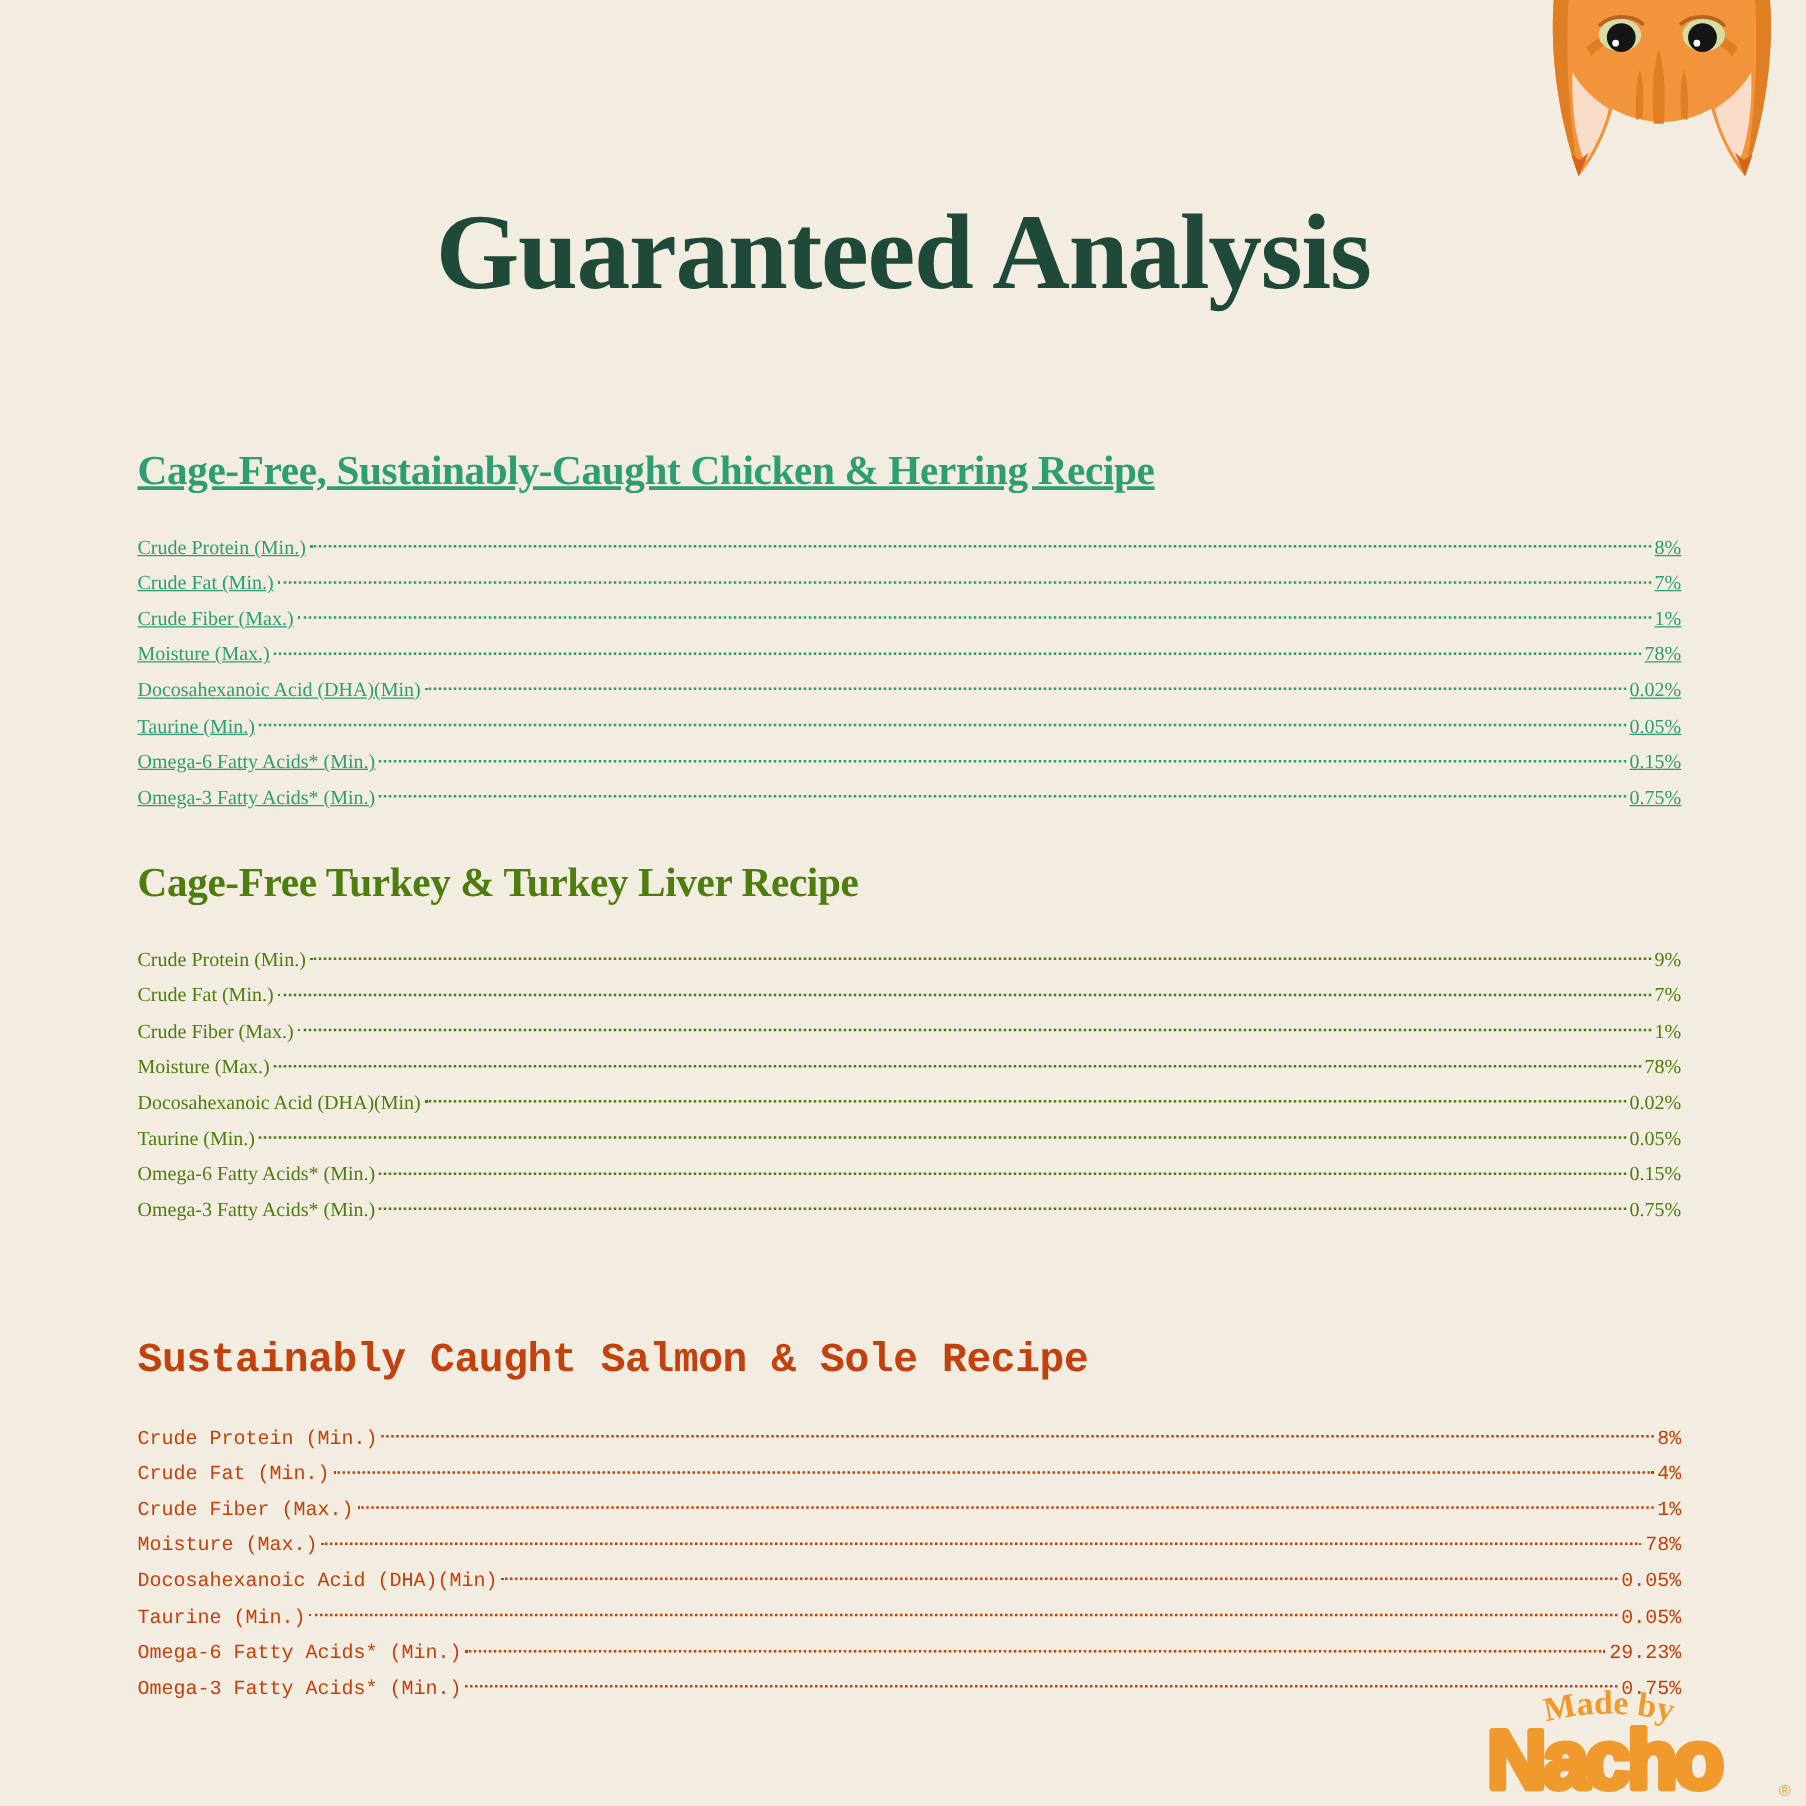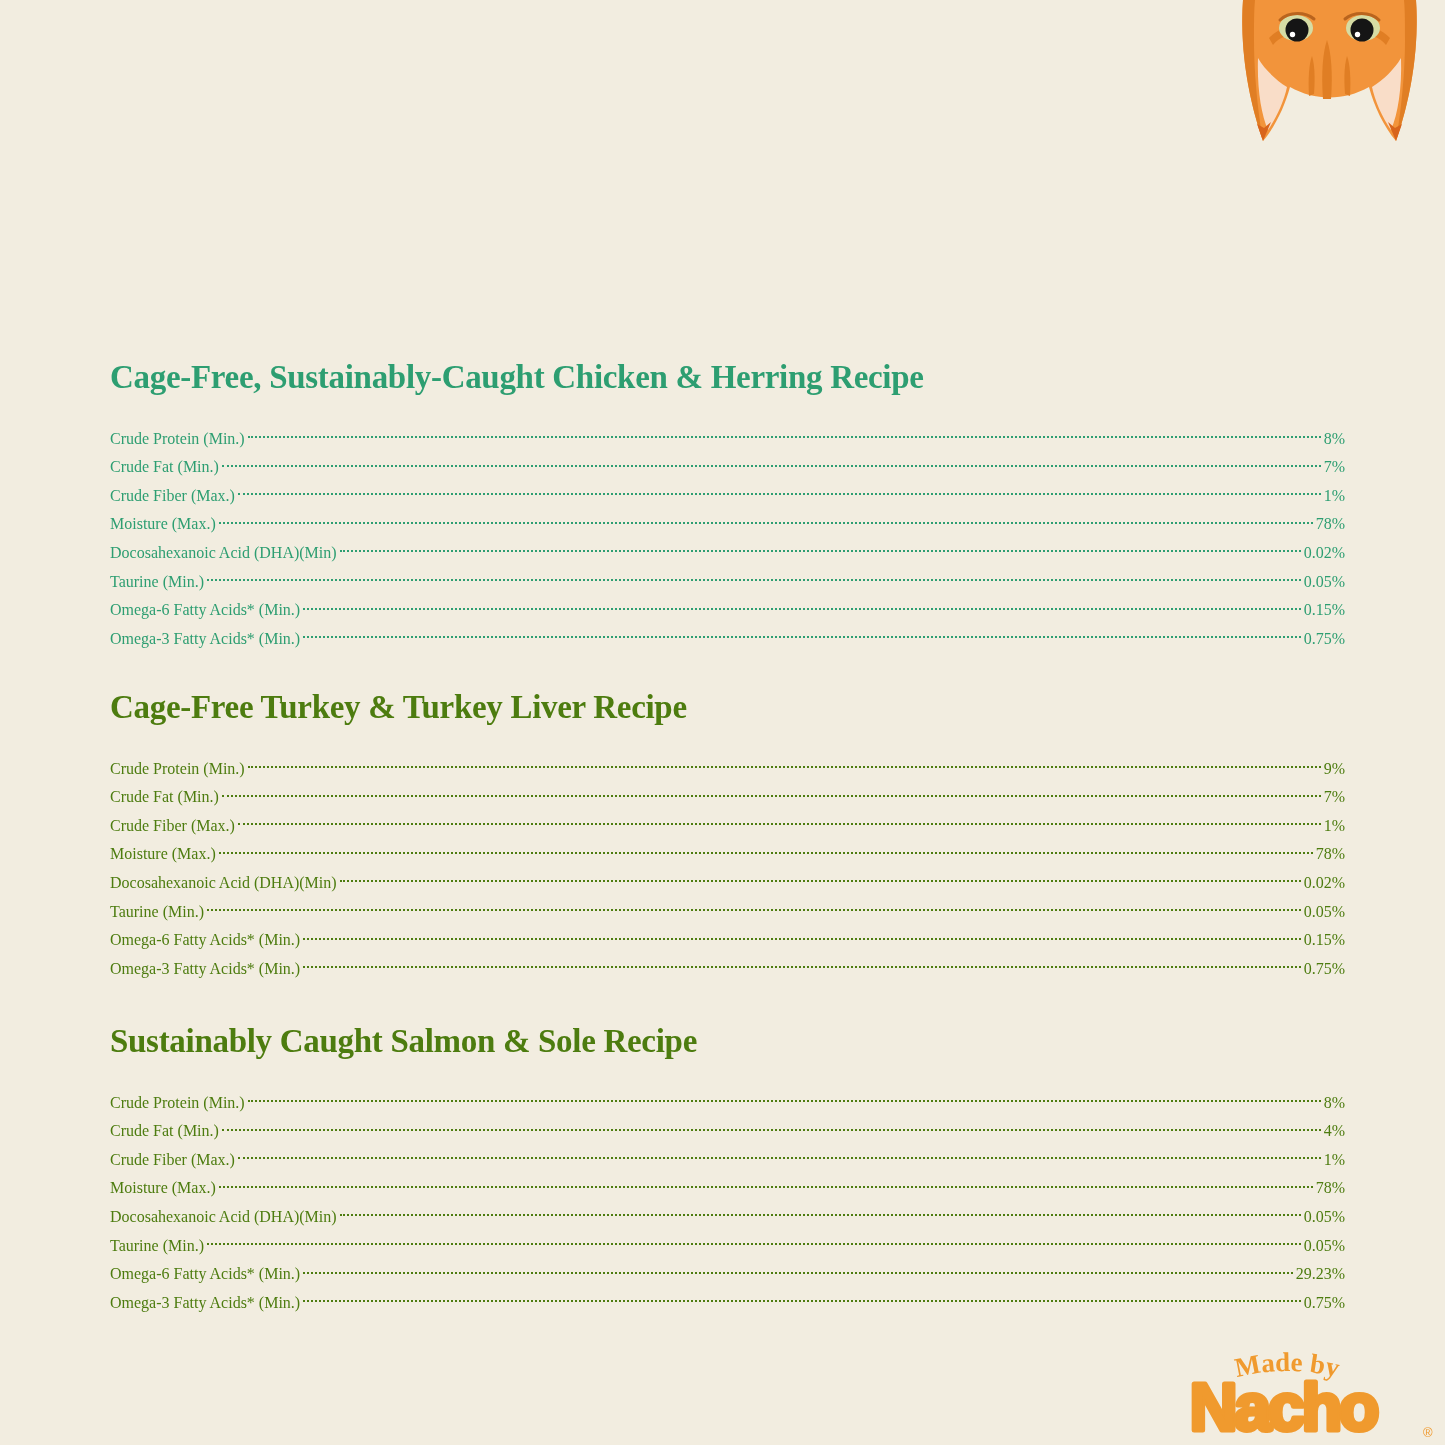--- a/index.html
+++ b/index.html
@@ -20,23 +20,23 @@
   }
   .cat-illustration{
     position:absolute;top:0;right:13px;
     width:205px;height:148px;
   }
   .nacho-logo{
     position:absolute;top:1332px;right:8px;
     width:300px;height:110px;
   }
   .section{position:absolute;left:110px;width:1235px;}
-  #section-chicken{top:330px;color:#2D9E71;}
+  #section-chicken{top:330px;color:#2D9E71;text-decoration:underline;}
   #section-turkey{top:660px;color:#4d7c0f;}
-  #section-salmon{top:994px;color:#4d7c0f;}
+  #section-salmon{top:1042px;color:#c2410c;font-family:Liberation Mono, monospace;}
   .section-heading{
     font-size:33px;line-height:40px;height:40px;
     font-weight:bold;
     letter-spacing:-0.3px;
     white-space:nowrap;
   }
   .rows{margin-top:16px;}
   .row{
     display:flex;align-items:center;
     height:28.6px;
@@ -48,20 +48,21 @@
     margin:0 3px 4px 3px;
     border-bottom:2.5px dotted currentColor;
     min-width:20px;
   }
 </style>
 </head>
 <body>
 
 <div class="page">
 
+  <h1 class="page-title">Guaranteed Analysis</h1>
 
   <svg class="cat-illustration" viewBox="0 0 205 148" xmlns="http://www.w3.org/2000/svg" aria-hidden="true">
 
     <path d="M16,0 C13,42 19,92 36,141 C48,127 58,106 63,87 C88,101 117,101 142,87
              C147,106 157,127 169,141 C186,92 192,42 189,0 Z" fill="#F2943B"></path>
 
     <path d="M16,0 C13,42 19,92 36,141 C32,118 27,78 27,40 C27,25 27,10 28,0 Z" fill="#E07E24"></path>
     <path d="M189,0 C192,42 186,92 169,141 C173,118 178,78 178,40 C178,25 178,10 177,0 Z" fill="#E07E24"></path>
 
     <path d="M31,58 C30,88 34,114 41,130 C50,117 57,101 60,87 C49,80 38,70 31,58 Z" fill="#F9DDC8"></path>

